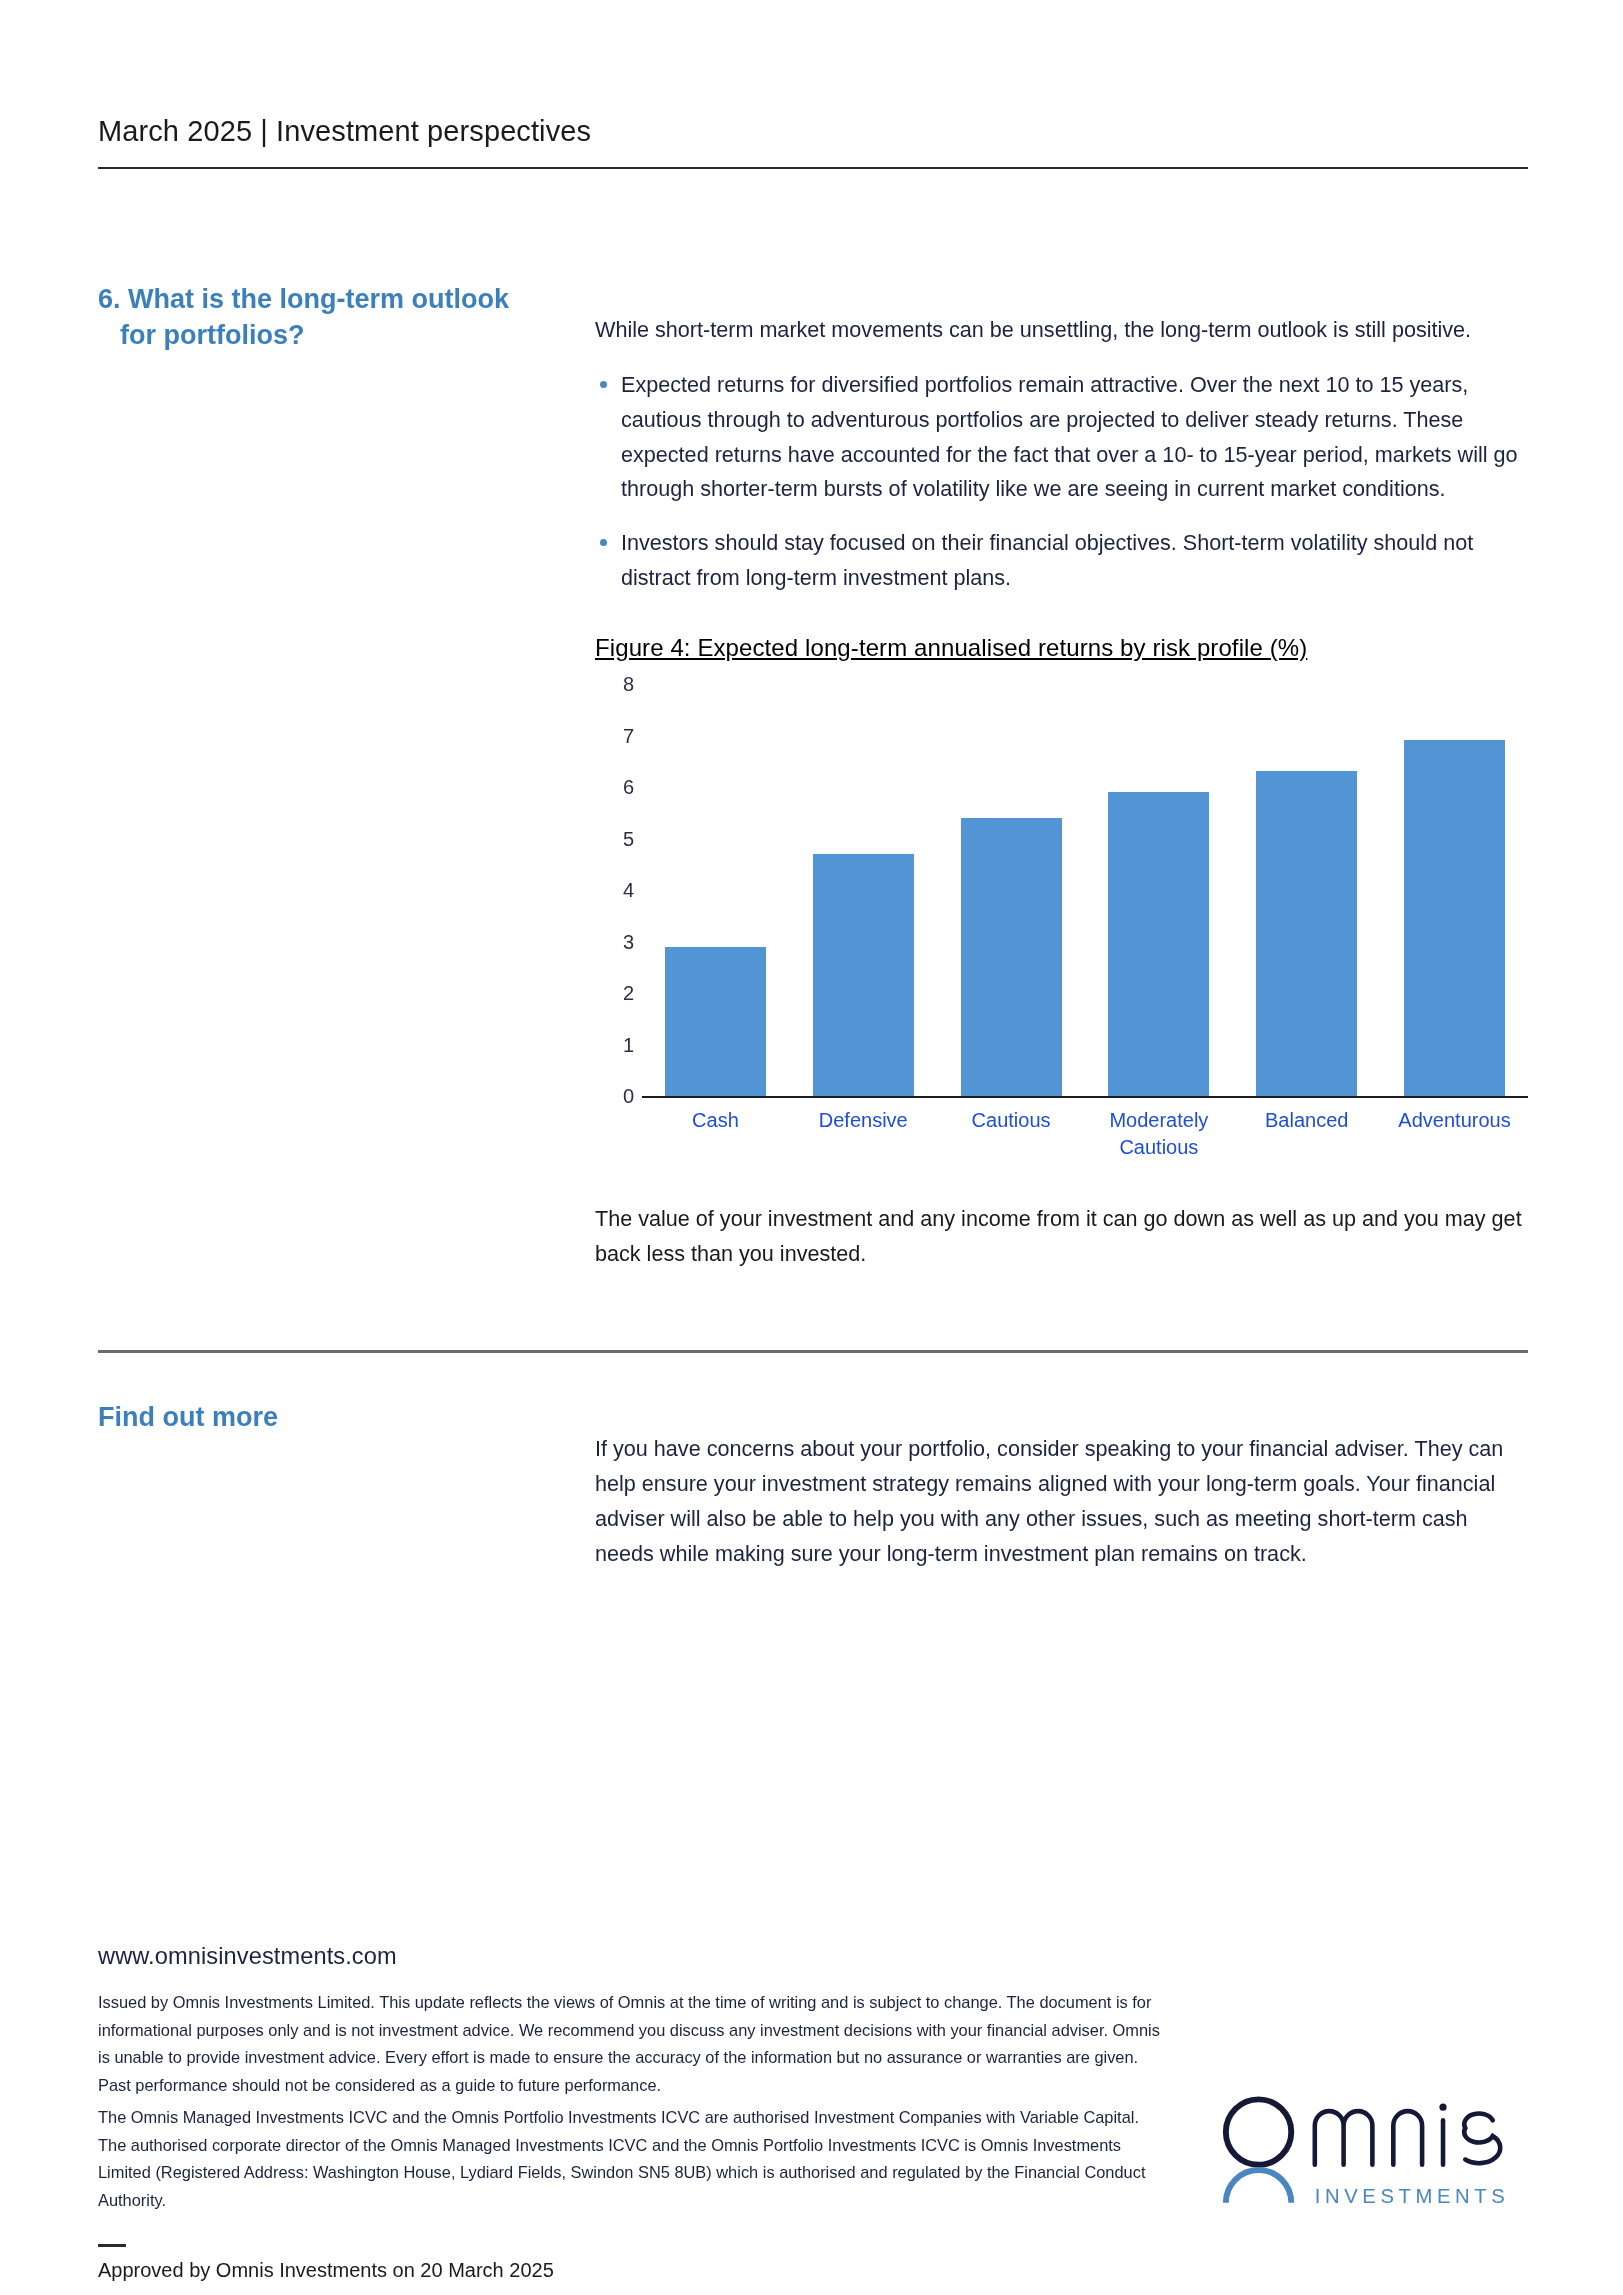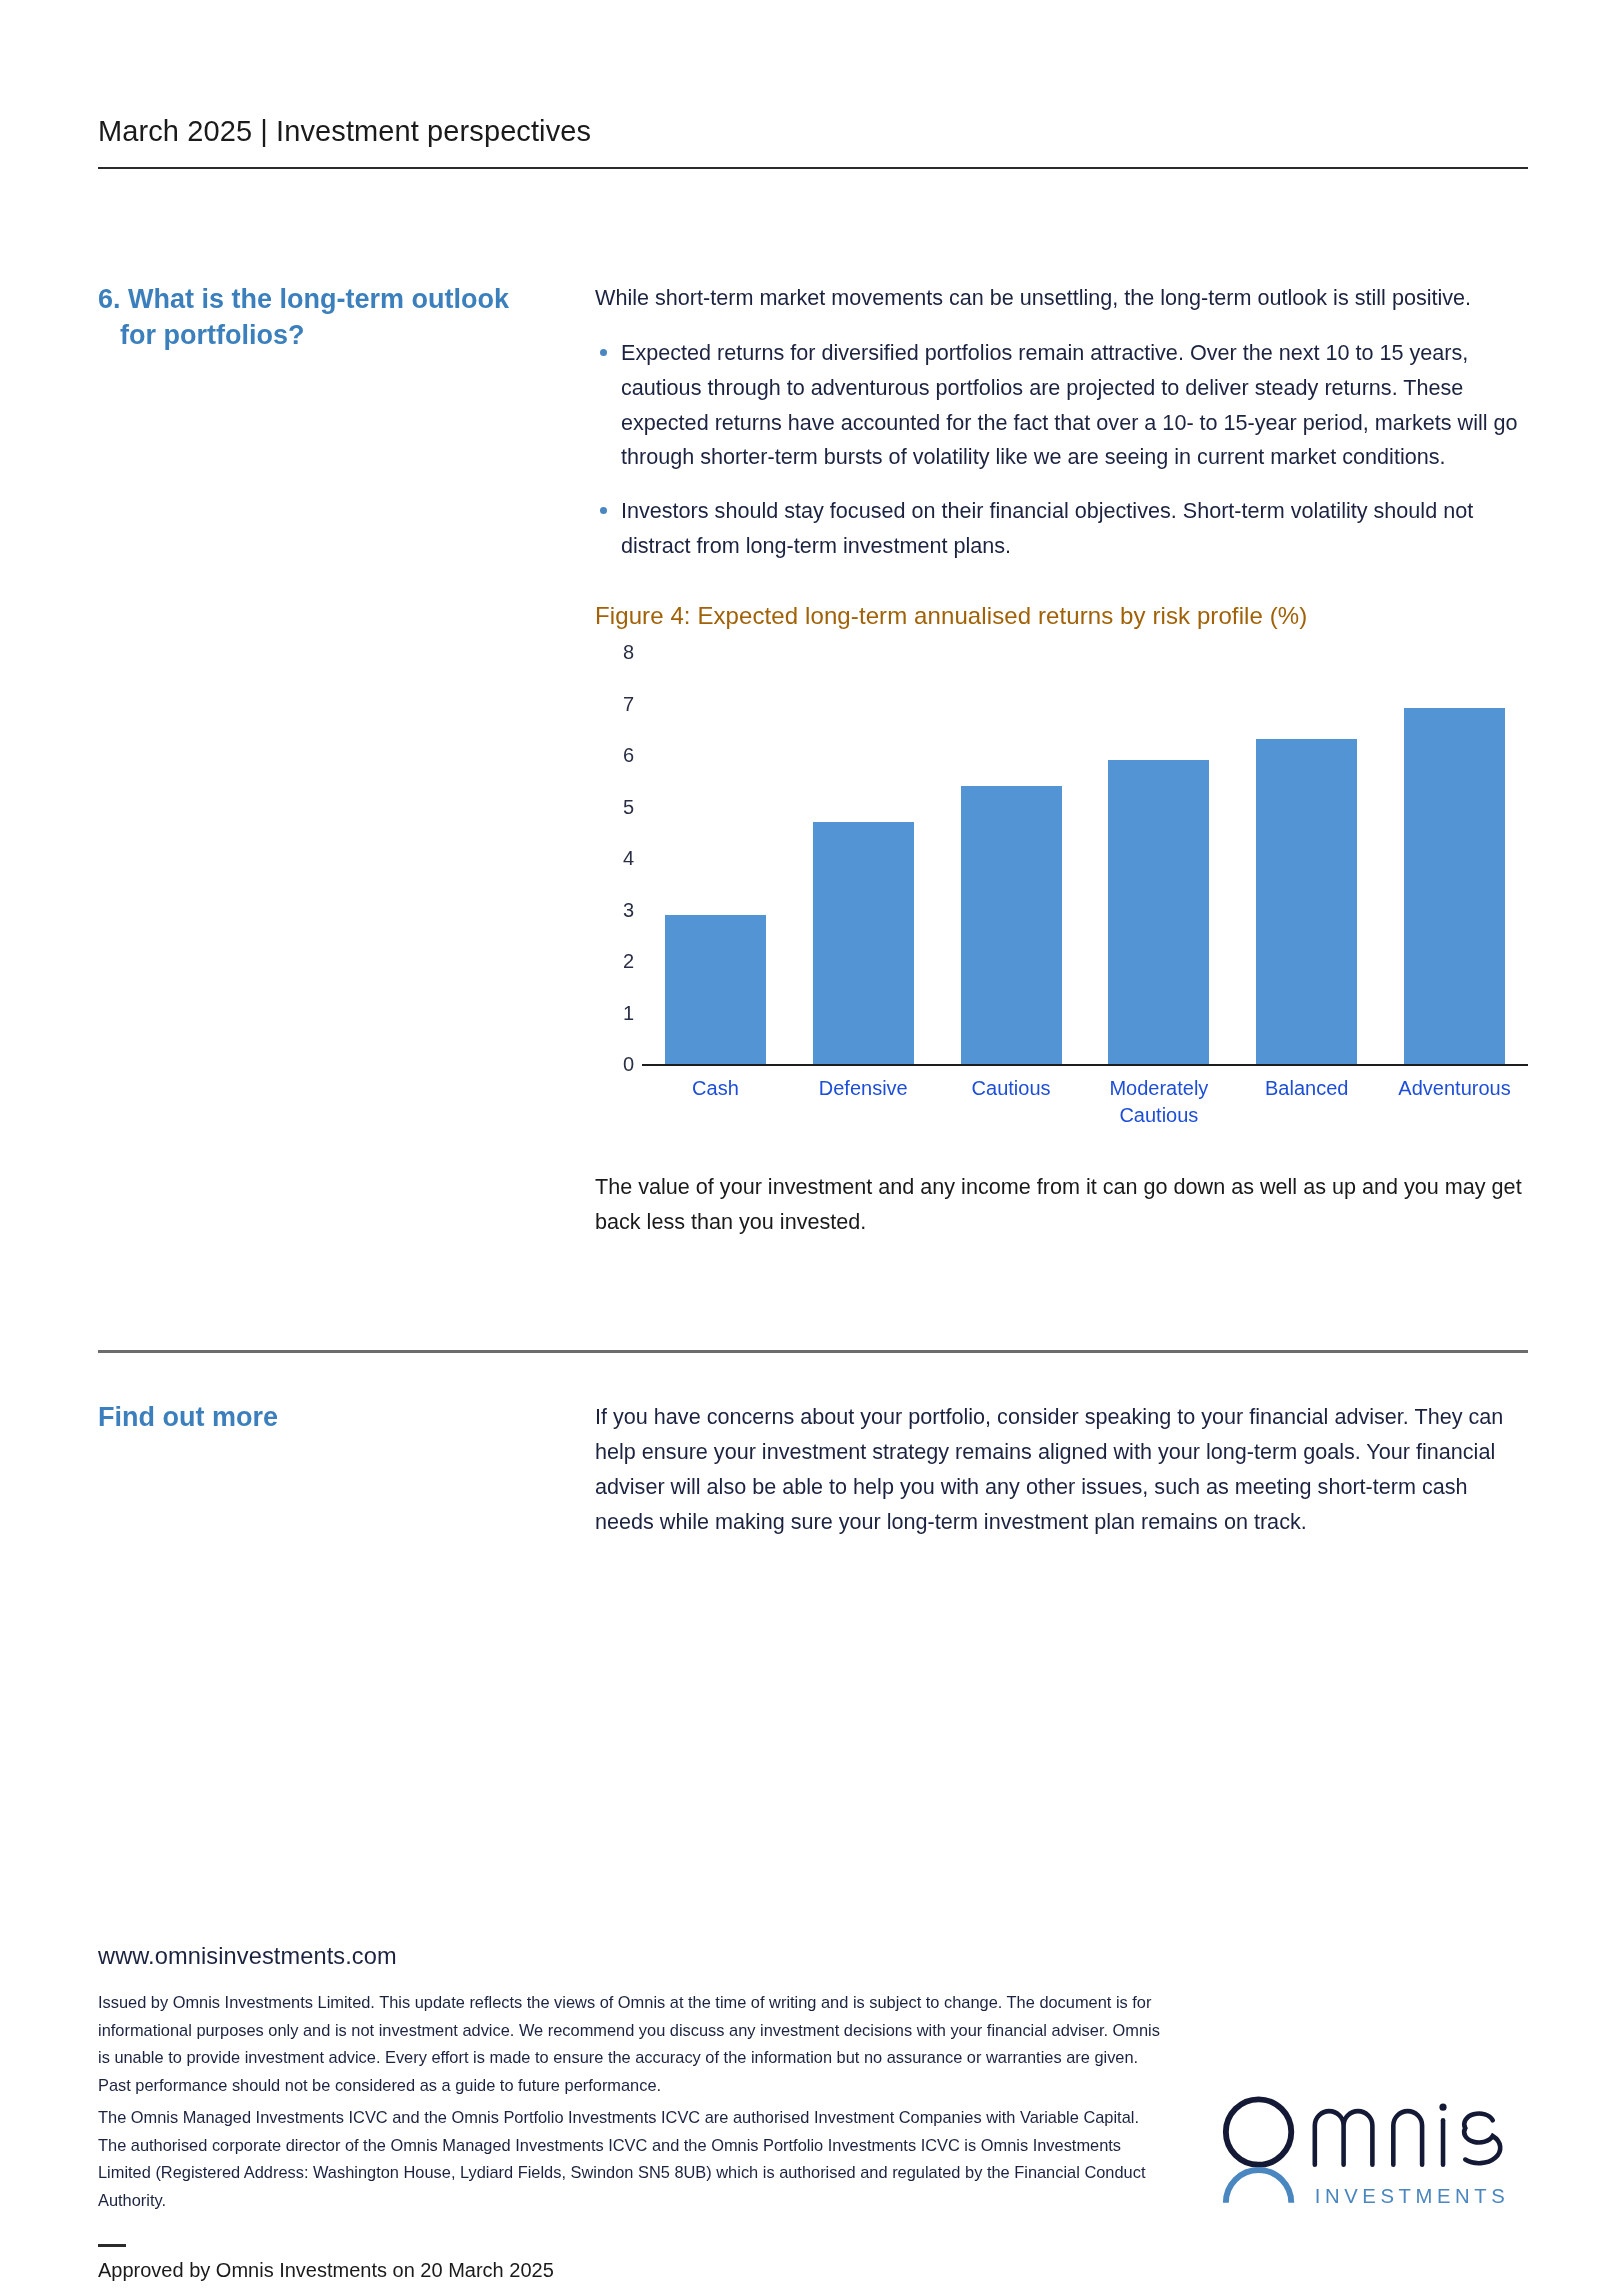--- a/index.html
+++ b/index.html
@@ -23,21 +23,21 @@
   .rule-dark {
     margin-top:18.3px; height:2.6px; background:#2b2b2b; width:1430px;
   }
   .rule-grey {
     height:2.6px; background:#6d6d6d; width:1430px;
   }
 
   
   .section { position:absolute; display:flex; }
   .col-left { width:497px; flex:0 0 497px; padding-right:26px; }
-  .col-right { width:933px; flex:0 0 933px; }
+  .col-right { width:933px; flex:0 0 933px;margin-top:32px; }
 
   .q-heading {
     color:#3b7fbd; font-size:27px; font-weight:700; line-height:1.35;
     text-indent:0;
   }
   .q-heading .l2 { display:block; padding-left:22px; }
 
   .side-heading {
     color:#3b7fbd; font-size:27px; font-weight:700; line-height:1.3;
   }
@@ -53,22 +53,23 @@
     color:#1b2340; margin-bottom:18.3px;
   }
   ul.bullets li:last-child { margin-bottom:0; }
   ul.bullets li .dot {
     position:absolute; left:5.2px; top:13px; width:7.2px; height:7.2px;
     border-radius:50%; background:#4a86bf;
   }
 
   
   .fig-title {
-    color:#a16207; font-size:24px; font-weight:400; margin-top:38px;
+    color:#000000; font-size:24px; font-weight:400; margin-top:38px;
     letter-spacing:0.1px;
+    text-decoration:underline;
   }
   .chart-wrap { margin-top:22px; position:relative; width:933px; height:458px; }
   .y-axis {
     position:absolute; left:0; top:0; width:39px; height:412px;
   }
   .y-tick {
     position:absolute; right:0; transform:translateY(-50%);
     font-size:20px; color:#2a2f45; text-align:right; width:39px;
   }
   .plot {

